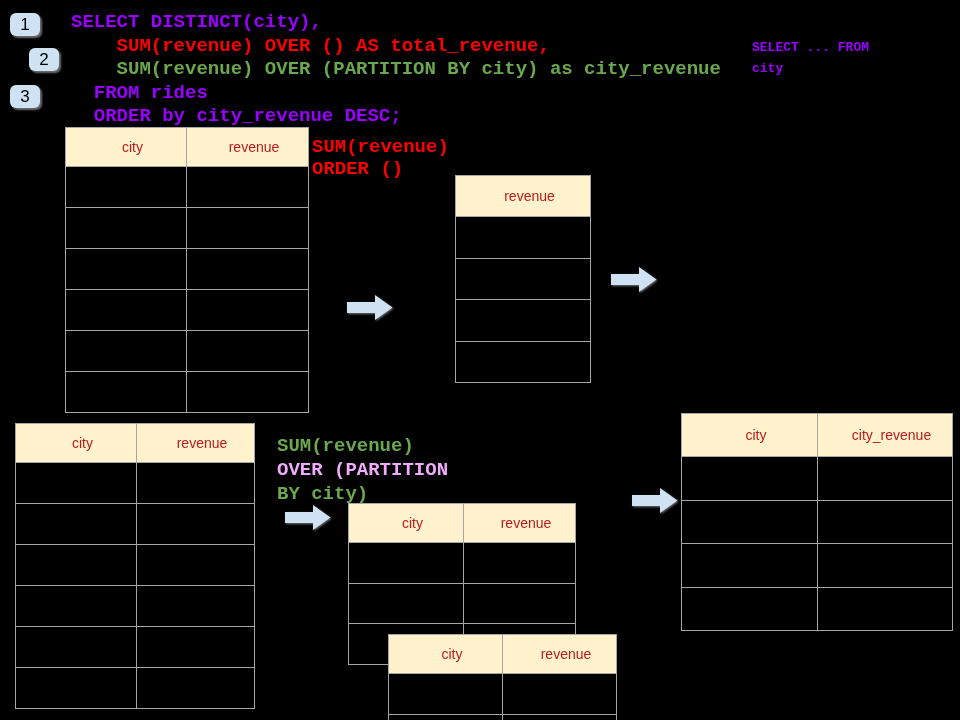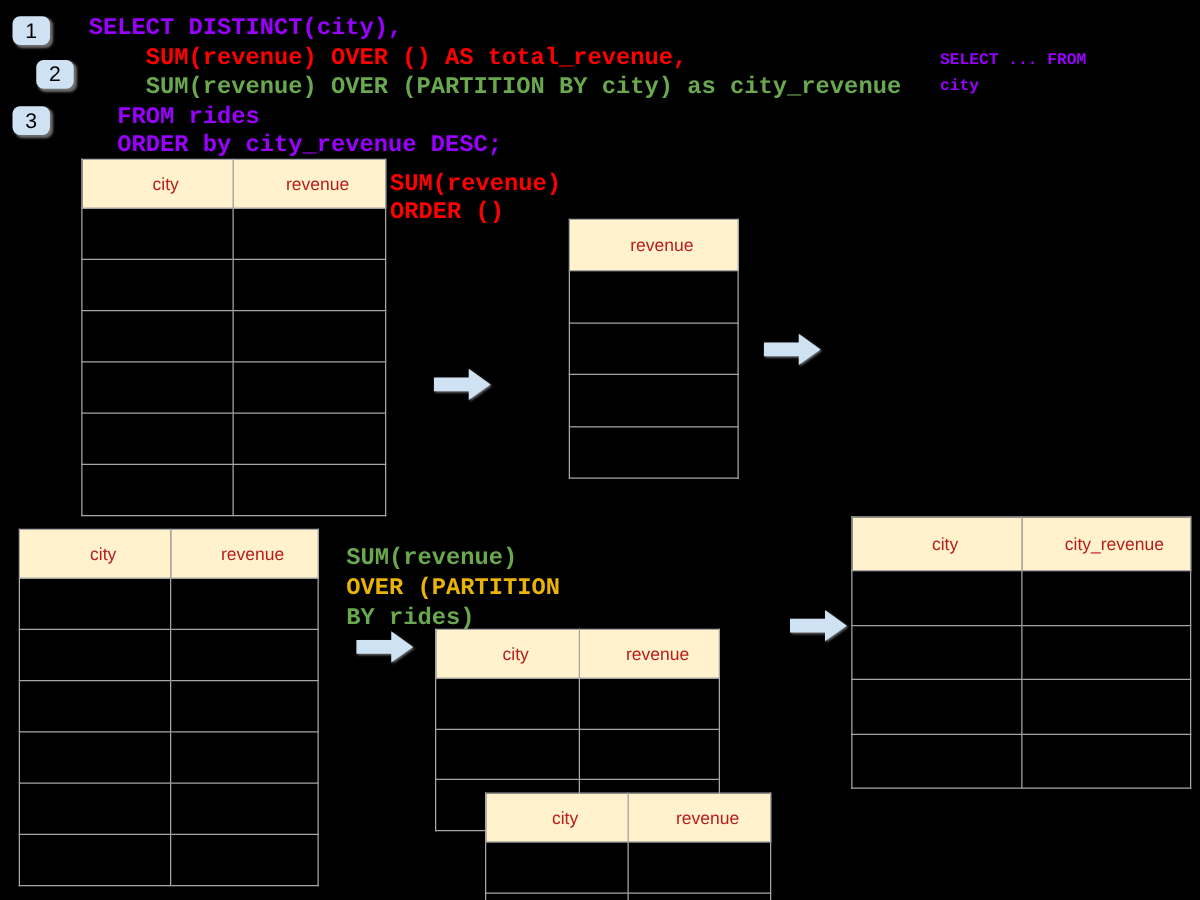--- a/index.html
+++ b/index.html
@@ -58,21 +58,21 @@
   <div class="badge" id="badge-1">1</div>
   <div class="badge" id="badge-2">2</div>
   <div class="badge" id="badge-3">3</div>
 
   <div class="mono sql-block"><div style="color: rgb(153, 0, 255);">SELECT DISTINCT(city),</div><div style="color: rgb(255, 0, 0);">    SUM(revenue) OVER () AS total_revenue,</div><div style="color: rgb(106, 168, 79);">    SUM(revenue) OVER (PARTITION BY city) as city_revenue</div><div style="color: rgb(153, 0, 255);">  FROM rides</div><div style="color: rgb(153, 0, 255);">  ORDER by city_revenue DESC;</div></div>
 
   <div class="mono side-note"><div style="color: rgb(153, 0, 255);">SELECT ... FROM</div><div style="color: rgb(153, 0, 255);">city</div></div>
 
   <div class="mono label-total"><div style="color: rgb(255, 0, 0);">SUM(revenue)</div><div style="color: rgb(255, 0, 0);">ORDER ()</div></div>
 
-  <div class="mono label-partition"><div style="color: rgb(106, 168, 79);">SUM(revenue)</div><div style="color: #eab308;">OVER (PARTITION</div><div style="color: rgb(106, 168, 79);">BY rides)</div></div>
+  <div class="mono label-partition"><div style="color: rgb(106, 168, 79);">SUM(revenue)</div><div style="color: #f0abfc;">OVER (PARTITION</div><div style="color: rgb(106, 168, 79);">BY city)</div></div>
 
   <table class="tbl" id="tbl-source-top">
       <colgroup>
         <col style="width: 121px;">
         <col style="width: 122px;">
       </colgroup>
       <thead>
         <tr>
           <th>city</th>
           <th>revenue</th>

